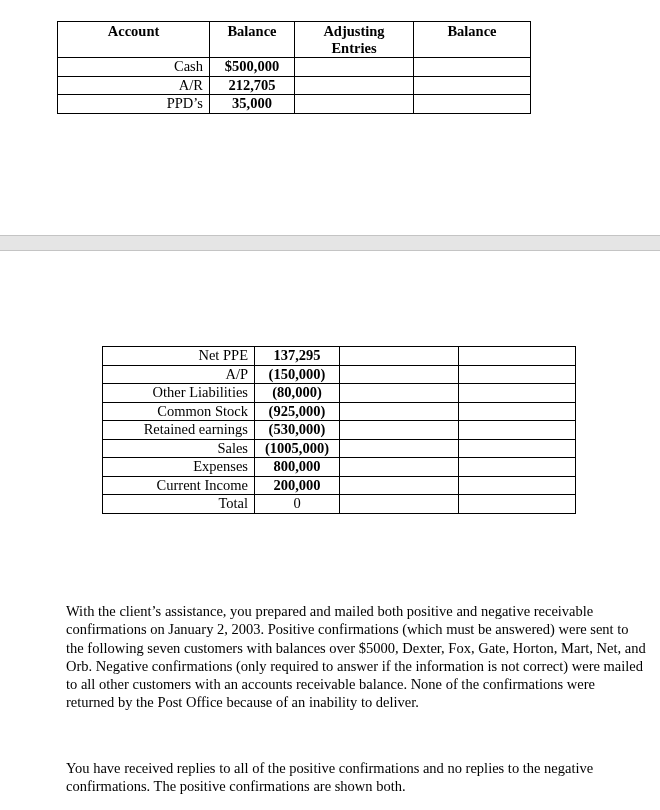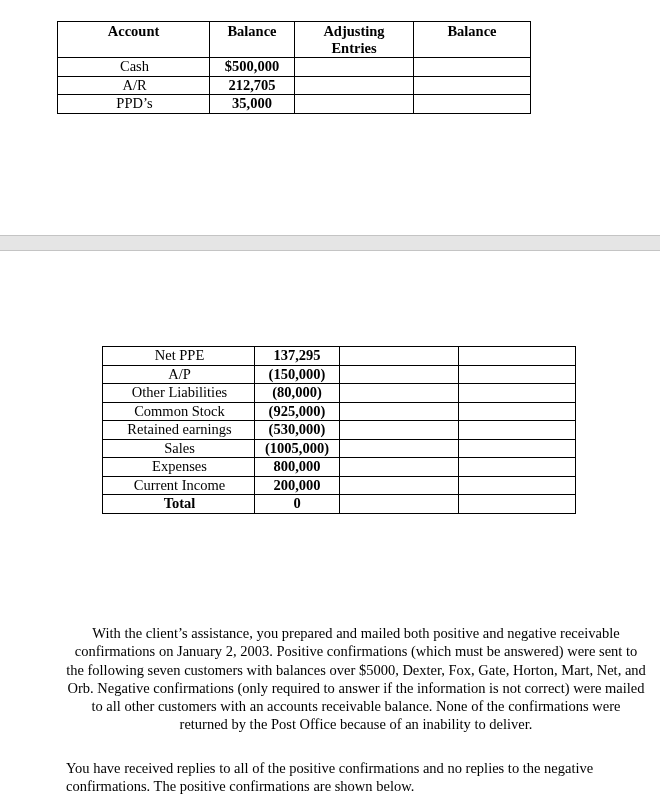--- a/index.html
+++ b/index.html
@@ -3,32 +3,32 @@
 <meta charset="utf-8">
 <style>
   html, body { margin: 0; padding: 0; background: #ffffff; }
   body { width: 660px; height: 810px; position: relative; overflow: hidden;
          font-family: "Liberation Serif", "DejaVu Serif", serif; color: #000; }
   .tbl { position: absolute; border-collapse: collapse; table-layout: fixed; }
   .tbl td, .tbl th { border: 1.3px solid #000; padding: 0 6px; font-size: 14.5px;
                      line-height: 17px; vertical-align: top; overflow: hidden; }
   .tbl th { font-weight: bold; text-align: center; padding-top: 1px; }
   .tbl td.num { text-align: center; font-weight: bold; }
-  .tbl td.acct { text-align: center; padding-left: 8px; }
-  .tbl tr.bold td { font-weight: bold; }
+  .tbl td.acct { text-align: right; padding-left: 8px; }
+  .tbl tr.bold td { font-weight: normal; }
   #t1 { left: 57px; top: 21px; width: 473px; }
   #t2 { left: 57px; top: 346px; width: 473px; margin-left: 45px; }
   col.c1 { width: 152px; } col.c2 { width: 85px; } col.c3 { width: 119px; } col.c4 { width: 117px; }
   .hdr { height: 34px; }
   .row { height: 18.5px; }
   .row2 { height: 37px; }
   .pagebreak { position: absolute; left: 0; top: 235px; width: 660px; height: 14px;
                background: #e5e5e5; border-top: 1px solid #c4c4c4; border-bottom: 1px solid #c4c4c4; }
   .para { position: absolute; left: 66px; width: 580px; font-size: 14.5px; line-height: 18.3px; margin: 0; }
-  #p1 { top: 624px; text-align: center; }
+  #p1 { top: 602px; }
   #p2 { top: 759px; }
 </style>
 </head>
 <body>
 
 <table id="t1" class="tbl">
   <colgroup>
       <col class="c1">
       <col class="c2">
       <col class="c3">
@@ -123,13 +123,13 @@
   <tr class="row bold">
     <td class="acct">Total</td>
     <td class="num">0</td>
     <td></td>
     <td></td>
   </tr>
 </tbody>
   </table>
 
 <p id="p1" class="para">With the client’s assistance, you prepared and mailed both positive and negative receivable confirmations on January 2, 2003.  Positive confirmations (which must be answered) were sent to the following seven customers with balances over $5000, Dexter, Fox, Gate, Horton, Mart, Net, and Orb.  Negative confirmations (only required to answer if the information is not correct) were mailed to all other customers with an accounts receivable balance.  None of the confirmations were returned by the Post Office because of an inability to deliver.</p>
-<p id="p2" class="para">You have received replies to all of the positive confirmations and no replies to the negative confirmations.  The positive confirmations are shown below.</p>
+<p id="p2" class="para">You have received replies to all of the positive confirmations and no replies to the negative confirmations.  The positive confirmations are shown both.</p>
 
 </body></html>

